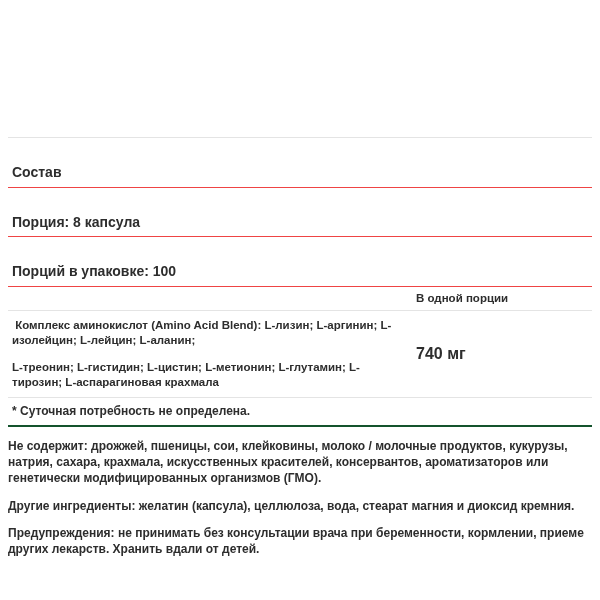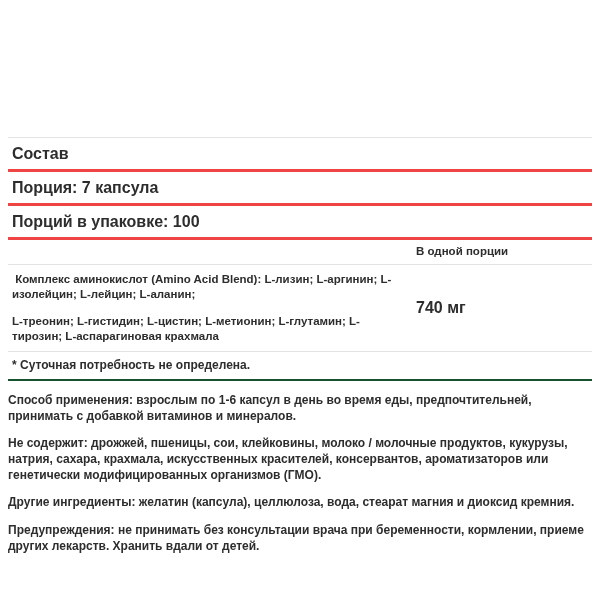--- a/index.html
+++ b/index.html
@@ -21,24 +21,25 @@
     left: 8px;
     top: 137px;
     width: 584px;
   }
   
   .facts {
     border-top: 1px solid #e4e4e4;
     width: 100%;
   }
   .t-row {
-    border-bottom: 3px solid #ef4444;
+    border-bottom: 1px solid #ef4444;
     padding: 6px 4px 5px 4px;
-    font-size: 16px;
+    font-size: 14px;
     line-height: 1.25;
+    margin-top: 20px;
   }
   .grid-row {
     display: grid;
     grid-template-columns: 1fr 86px 90px;
     border-bottom: 1px solid #e4e4e4;
   }
   .grid-row.header-row .cell {
     font-size: 11.5px;
     line-height: 1.2;
     padding: 5px 0 5px 0;
@@ -73,21 +74,21 @@
 </style>
 </head>
 <body>
 
 <div class="content">
 
   <div class="facts">
 
     <div class="t-row">Состав</div>
 
-    <div class="t-row">Порция: 7 капсула</div>
+    <div class="t-row">Порция: 8 капсула</div>
 
     <div class="t-row">Порций в упаковке: 100</div>
 
     <div class="grid-row header-row">
       <div class="cell col-name"></div>
       <div class="cell col-amount">В одной порции</div>
     </div>
 
     <div class="grid-row body-row">
       <div class="cell col-name">
@@ -96,19 +97,18 @@
       </div>
       <div class="cell col-amount">740 мг</div>
       <div class="cell col-dv"></div>
     </div>
 
     <div class="footnote-row">* Суточная потребность не определена.</div>
 
   </div>
 
   <div class="paragraphs">
-    <p>Способ применения: взрослым по 1-6 капсул в день во время еды, предпочтительней, принимать с добавкой витаминов и минералов.</p>
     <p>Не содержит: дрожжей, пшеницы, сои, клейковины, молоко / молочные продуктов, кукурузы, натрия, сахара, крахмала, искусственных красителей, консервантов, ароматизаторов или генетически модифицированных организмов (ГМО).</p>
     <p>Другие ингредиенты: желатин (капсула), целлюлоза, вода, стеарат магния и диоксид кремния.</p>
     <p>Предупреждения: не принимать без консультации врача при беременности, кормлении, приеме других лекарств. Хранить вдали от детей.</p>
   </div>
 
 </div>
 
 </body></html>

